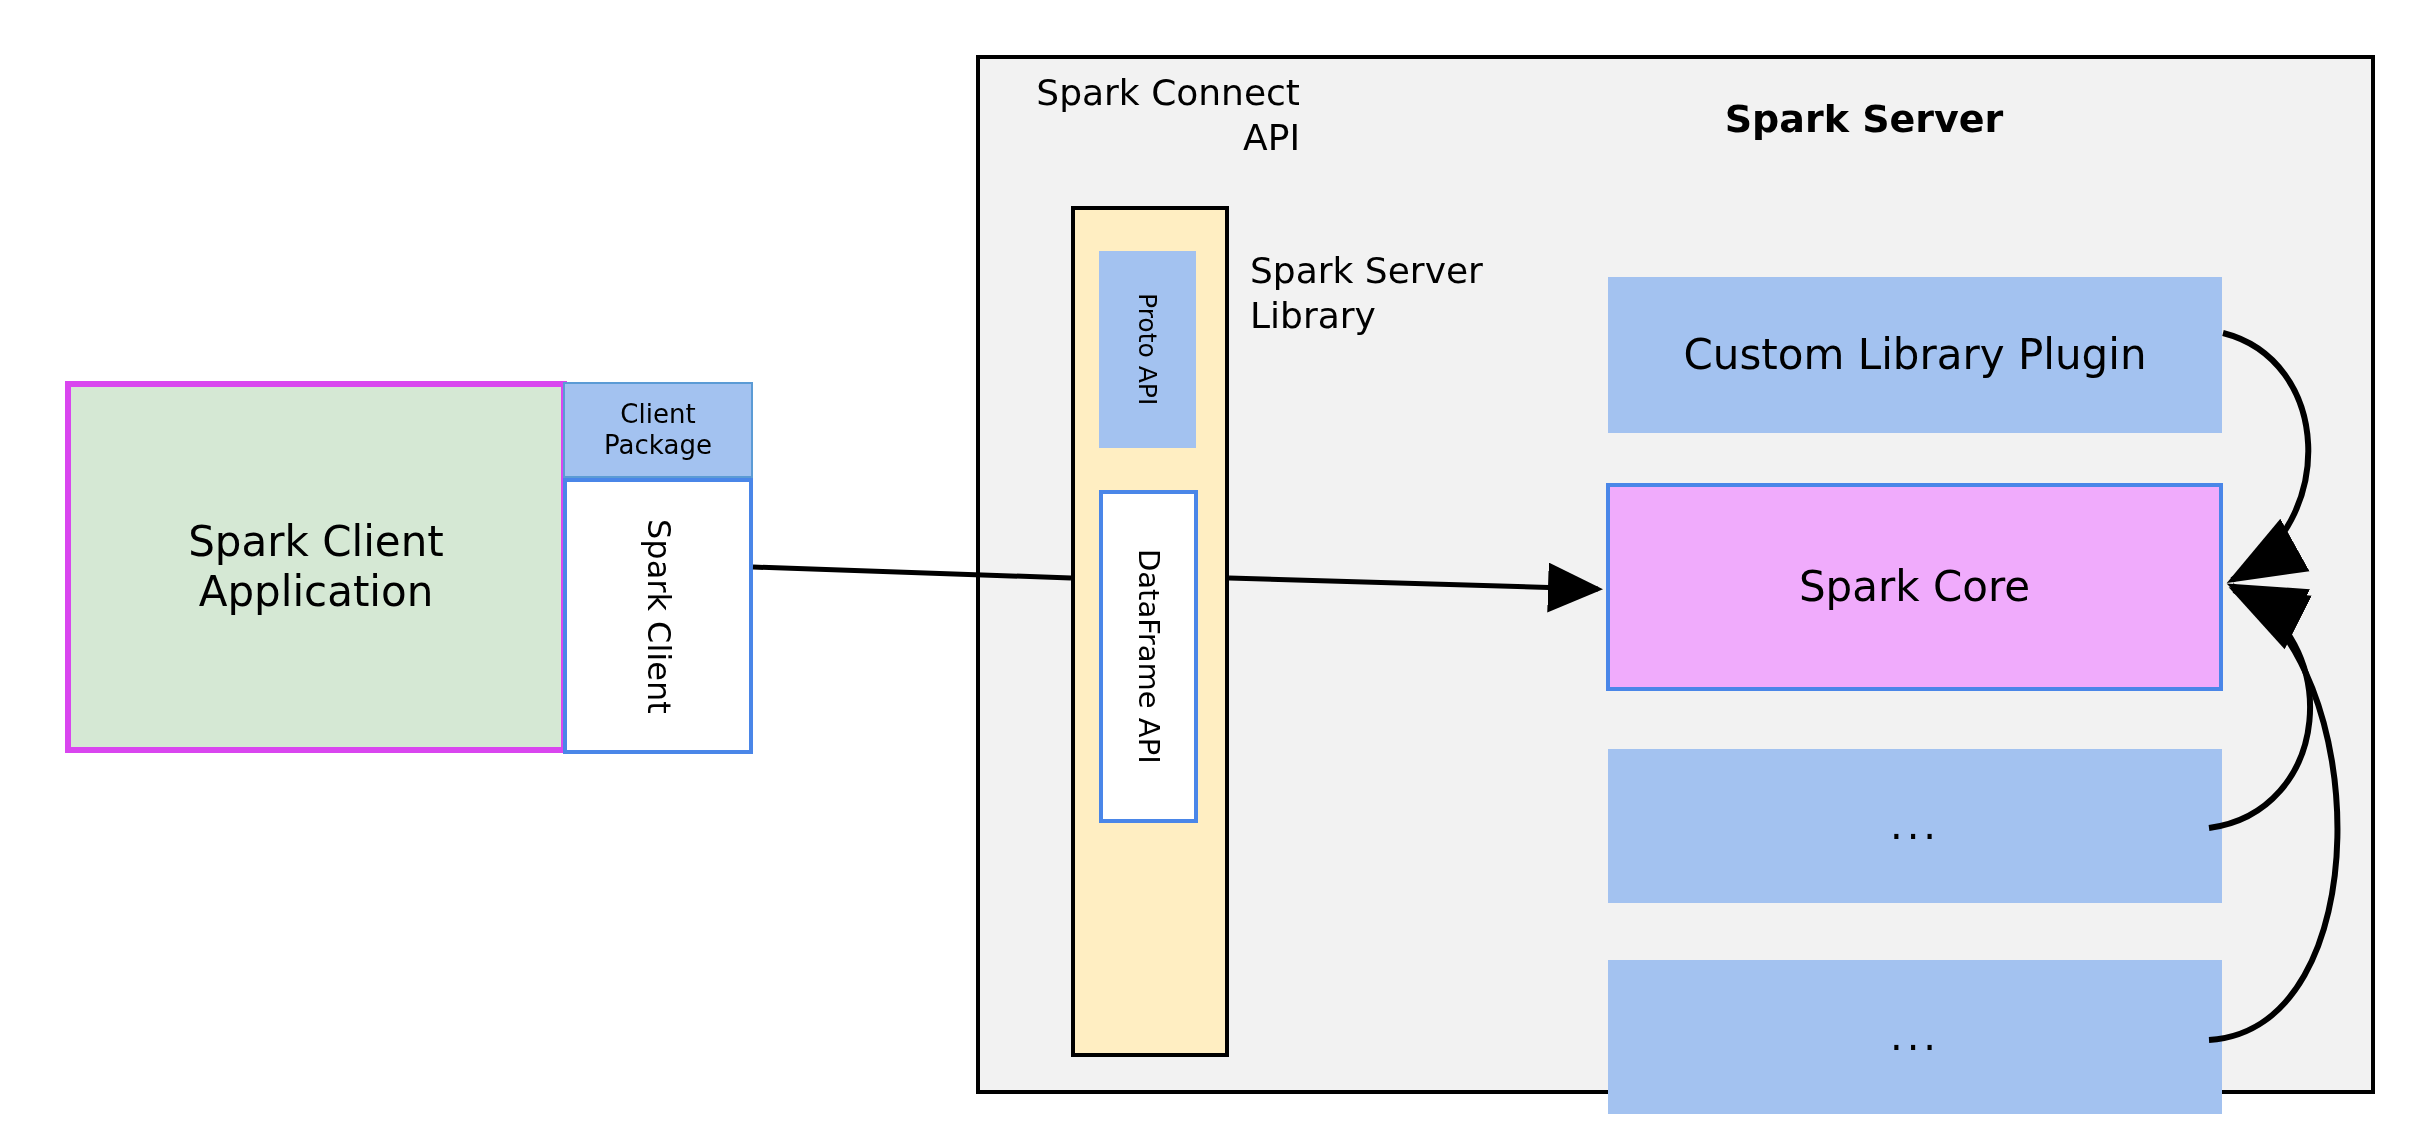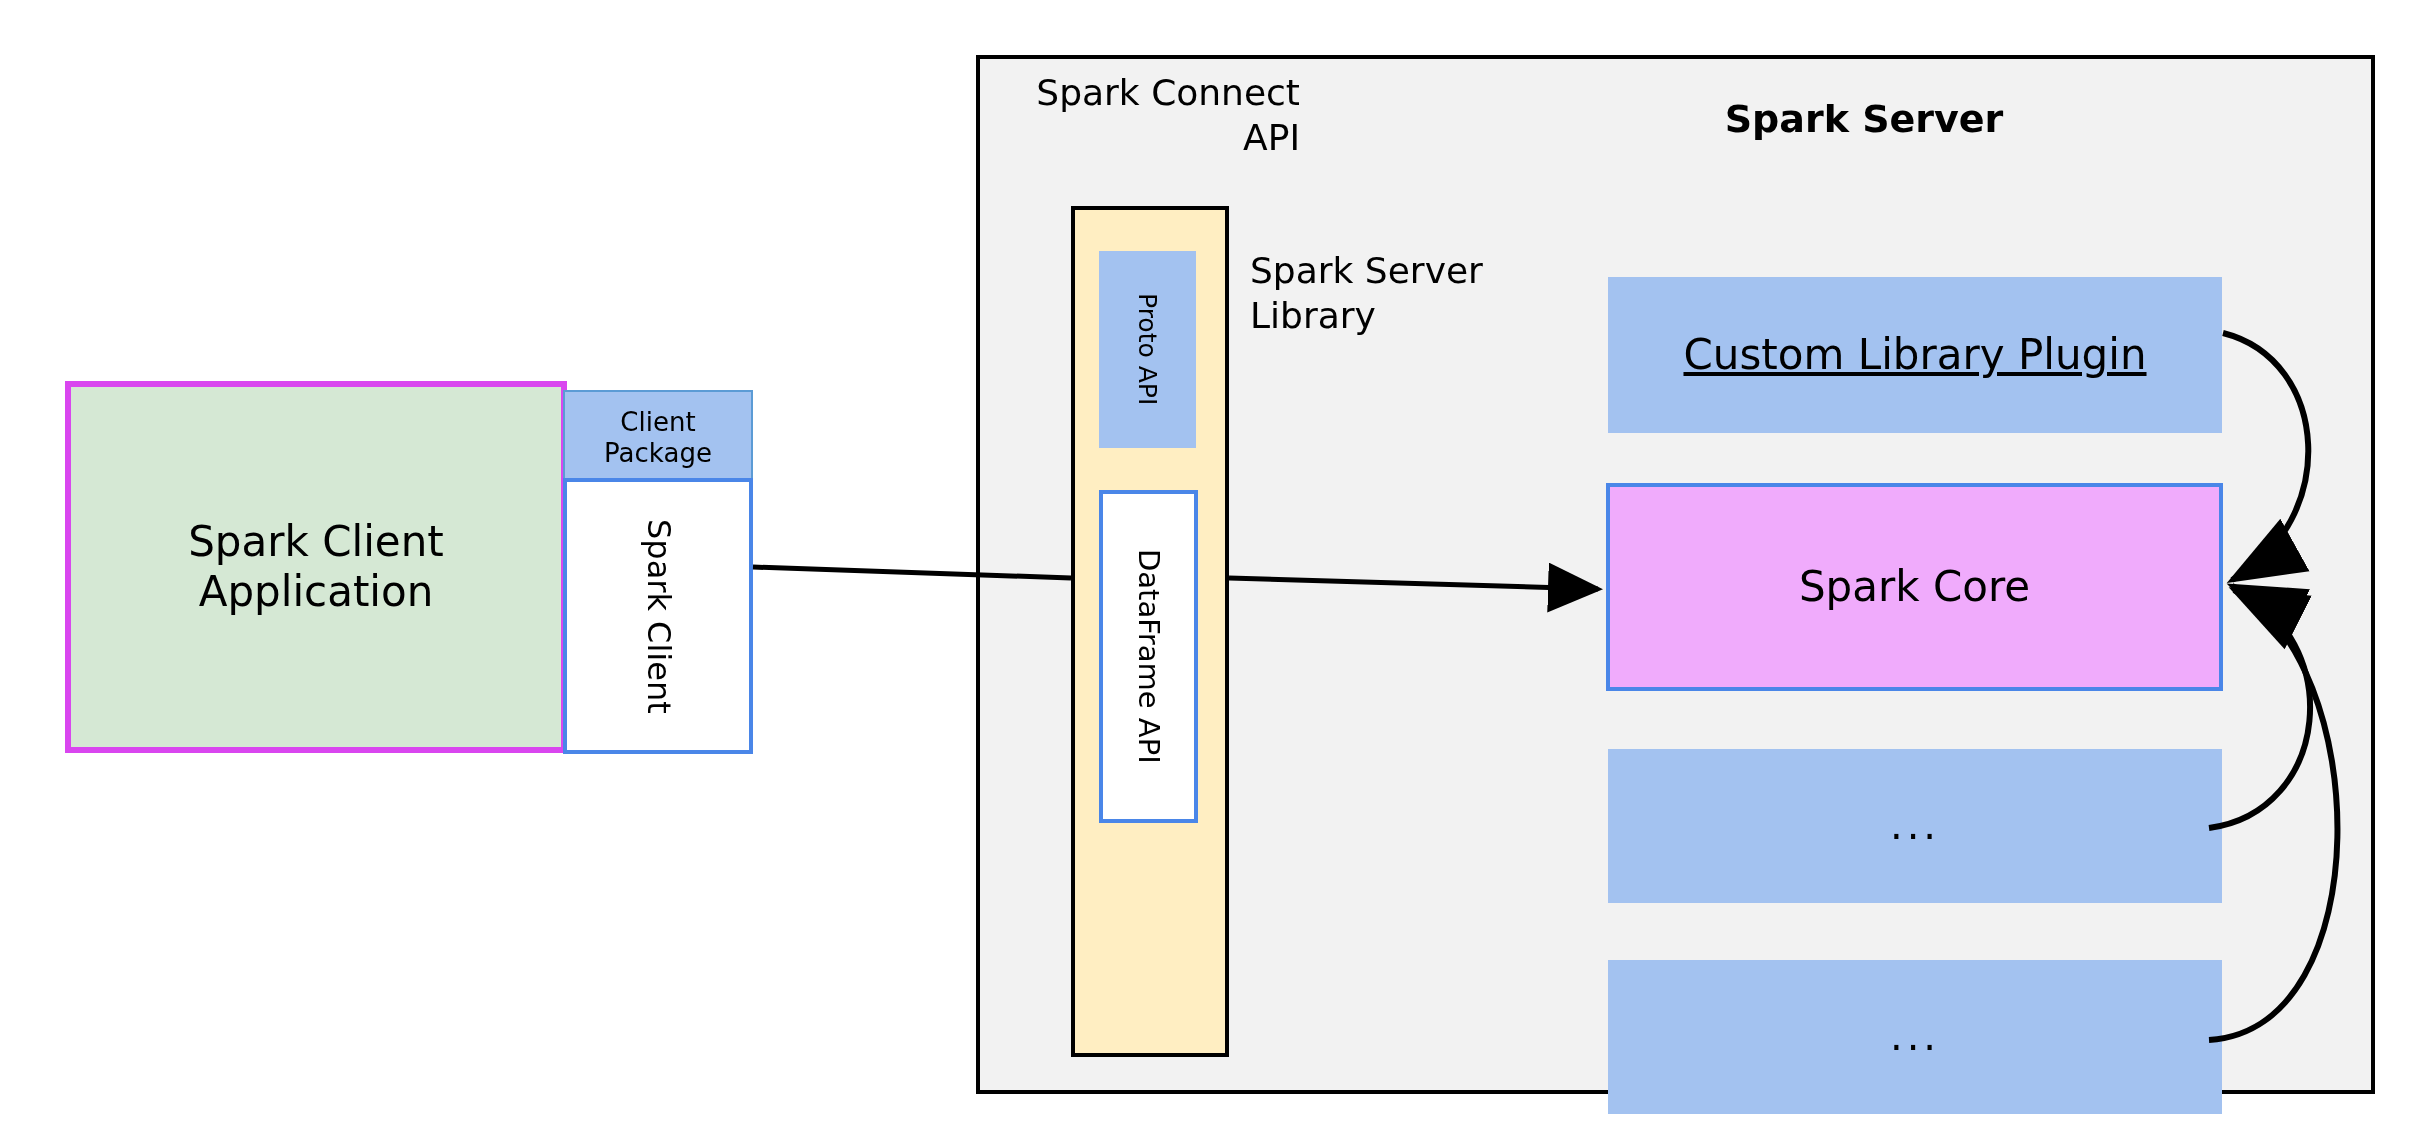--- a/index.html
+++ b/index.html
@@ -83,21 +83,20 @@
 
   #client-package {
     left: 563px;
     top: 382px;
     width: 190px;
     height: 96px;
     background: #a3c2f0;
     border: 2px solid #5b9bd5;
     font-size: 26px;
     z-index: 4;
-    margin-top: 8px;
   }
 
   #spark-client-box {
     left: 563px;
     top: 478px;
     width: 190px;
     height: 276px;
     background: #ffffff;
     border: 4px solid #4a86e8;
     z-index: 4;
@@ -153,21 +152,20 @@
 
   
   #custom-library-plugin {
     left: 1608px;
     top: 277px;
     width: 614px;
     height: 156px;
     background: #a3c2f0;
     font-size: 42px;
     z-index: 3;
-    text-decoration: underline;
   }
 
   #spark-core {
     left: 1606px;
     top: 483px;
     width: 617px;
     height: 208px;
     background: #f0abfc;
     border: 4px solid #4a86e8;
     font-size: 42px;

